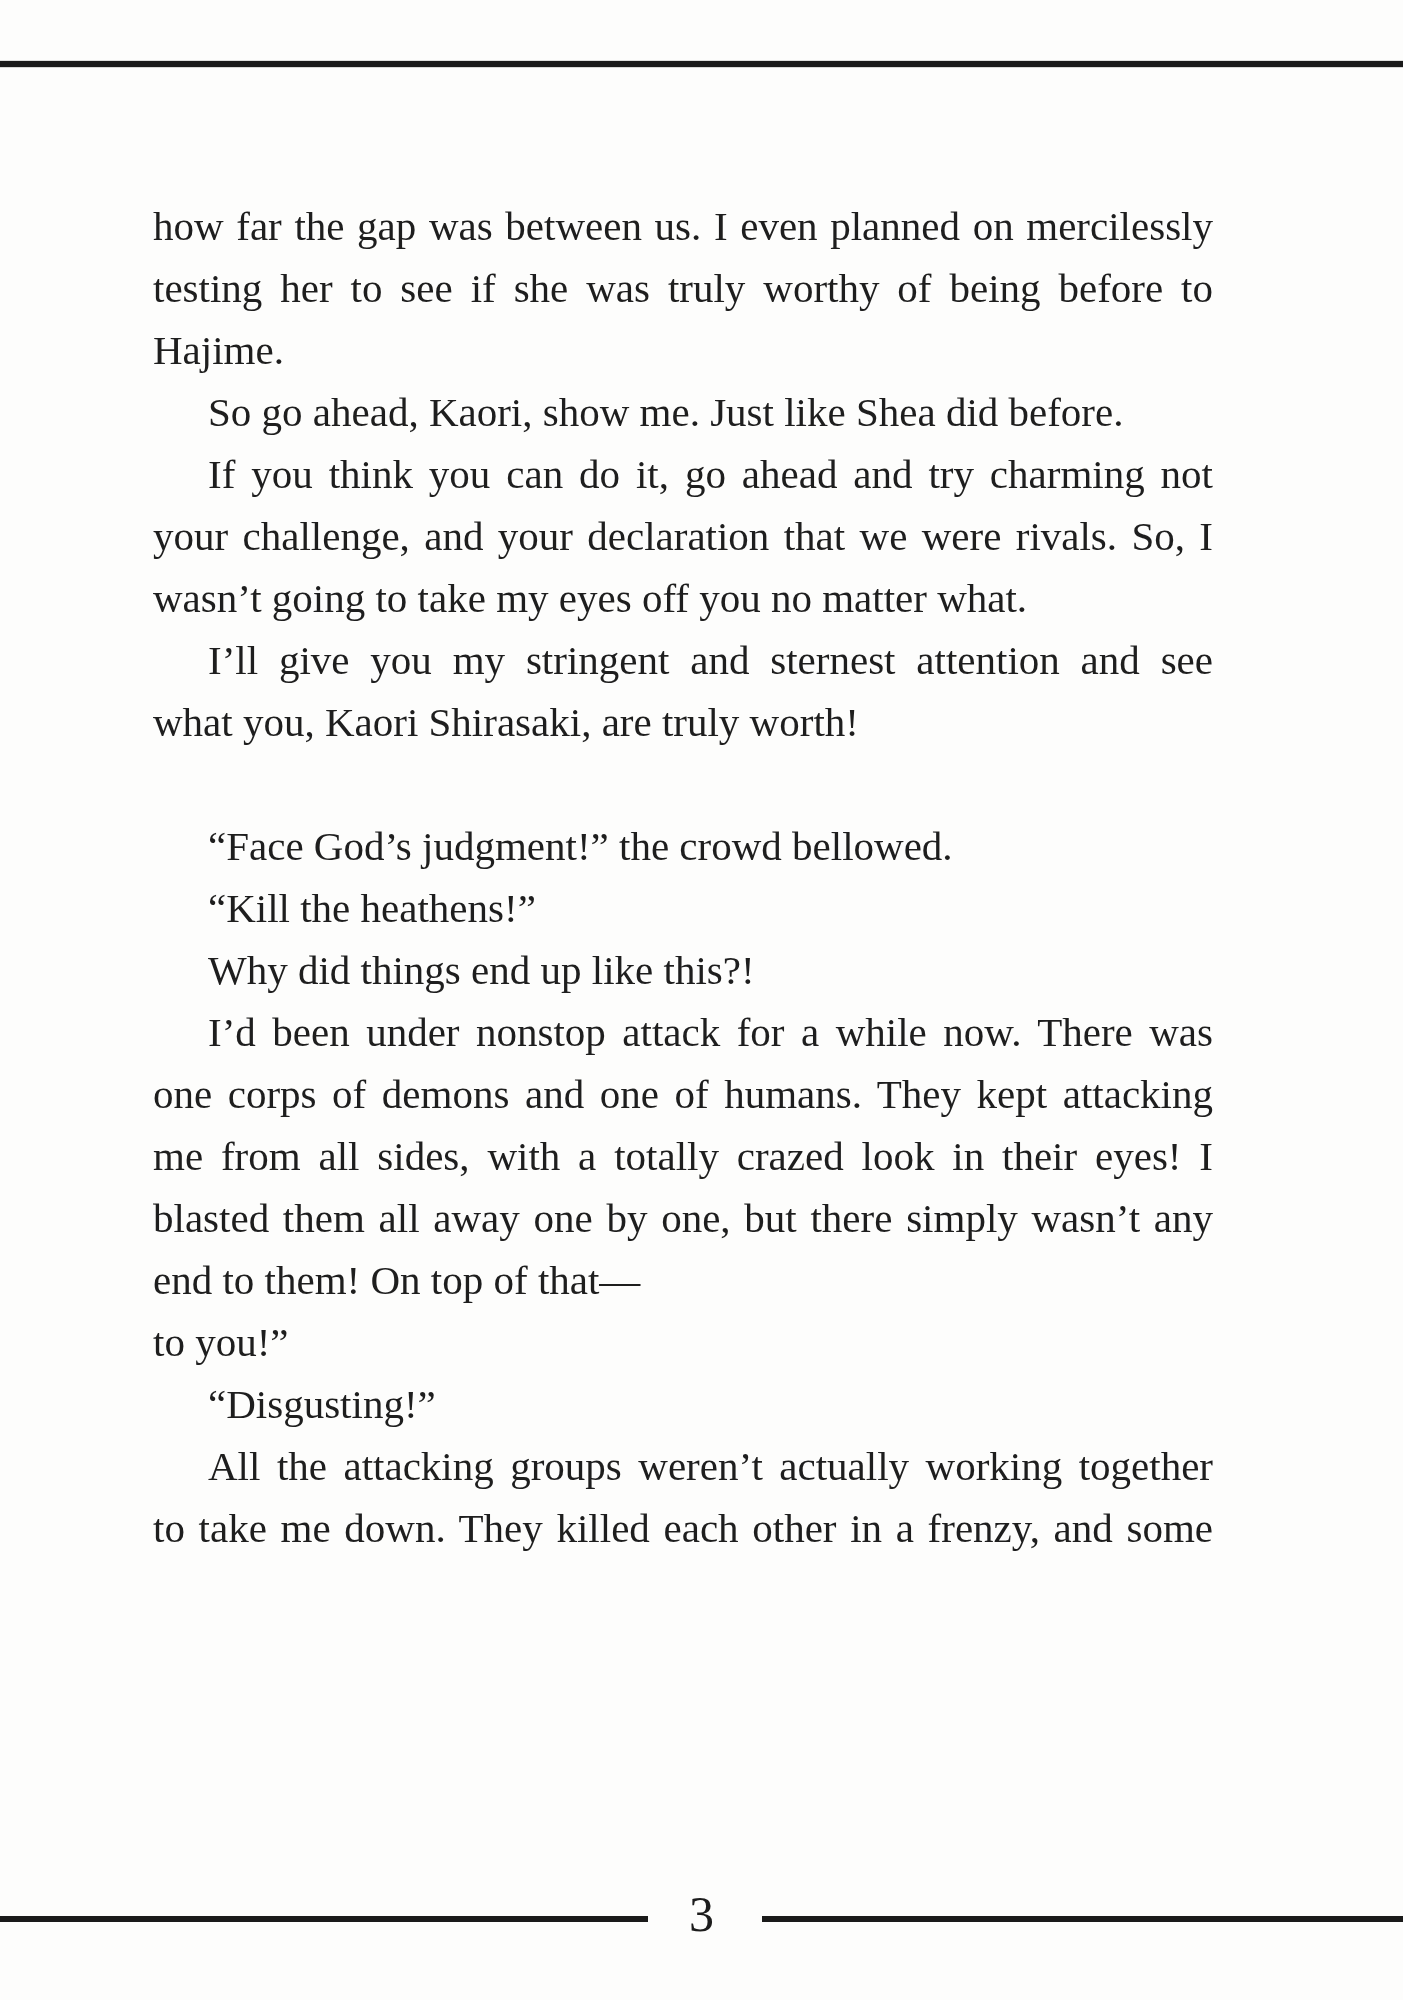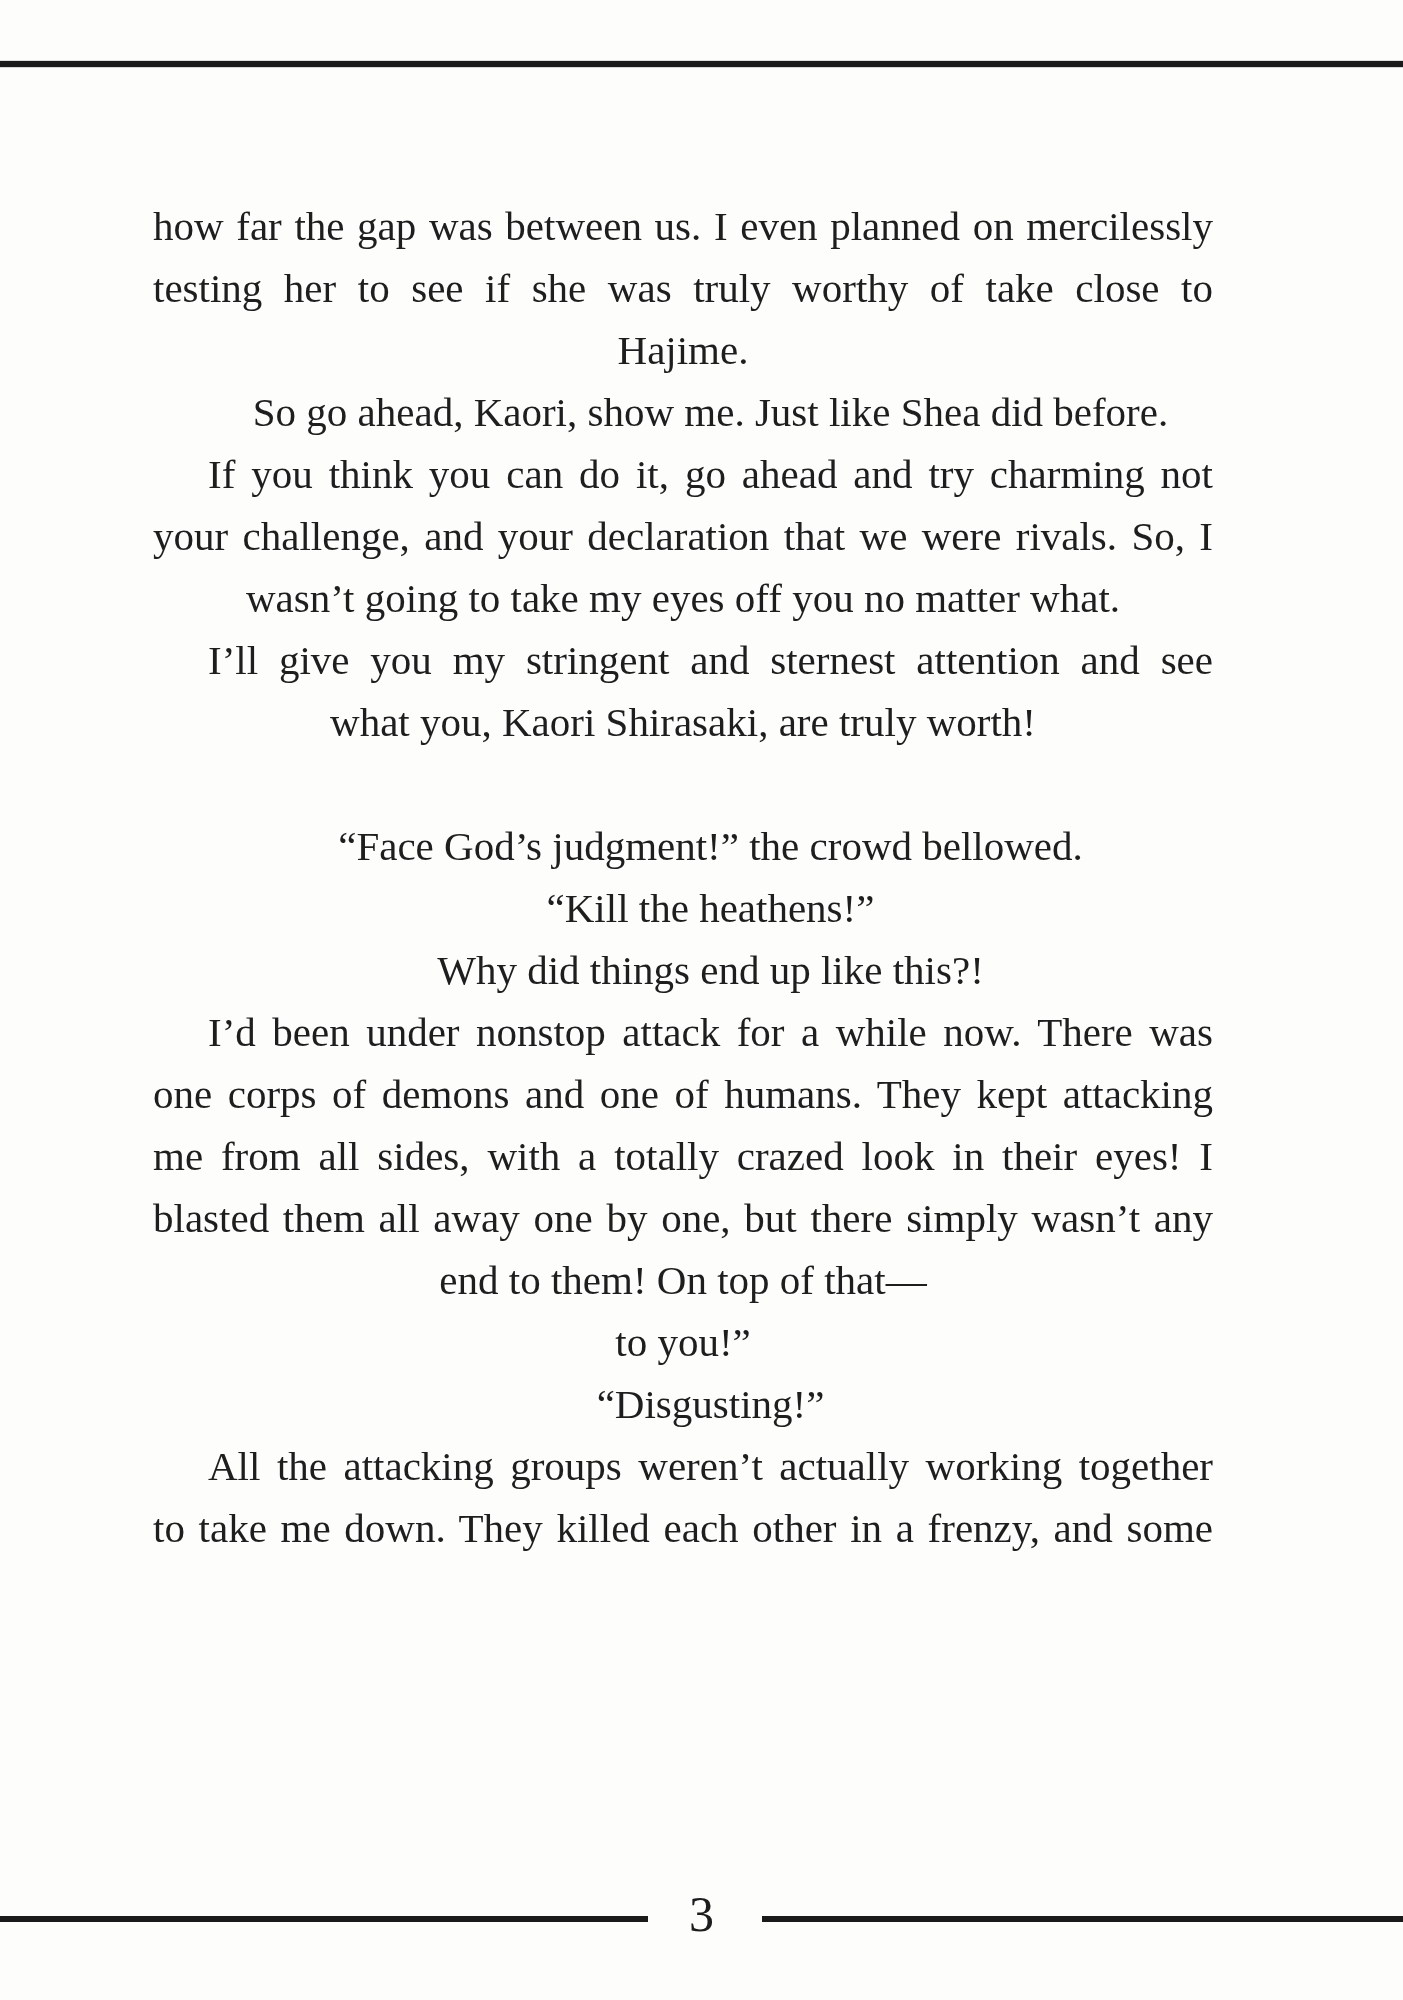--- a/index.html
+++ b/index.html
@@ -25,21 +25,21 @@
   .text-block {
     position: absolute;
     left: 153px;
     top: 195px;
     width: 1060px;
     font-size: 41px;
     line-height: 62px;
     color: #1e1e1e;
   }
   .text-block .line {
-    text-align: center;
+    text-align: left;
     white-space: normal;
   }
   .text-block .line.just {
     text-align: justify;
     text-align-last: justify;
   }
   .text-block .line.ind { text-indent: 55px; }
   .text-block .line.gap { margin-top: 62px; }
   .footer-rule {
     position: absolute;
@@ -62,21 +62,21 @@
   }
 </style>
 </head>
 <body>
 
 <div class="page">
   <div class="top-rule"></div>
 
   <div class="text-block" id="text-block">
       <div class="line just">how far the gap was between us. I even planned on mercilessly</div>
-      <div class="line just">testing her to see if she was truly worthy of take close to</div>
+      <div class="line just">testing her to see if she was truly worthy of being before to</div>
       <div class="line">Hajime.</div>
       <div class="line ind">So go ahead, Kaori, show me. Just like Shea did before.</div>
       <div class="line just ind">If you think you can do it, go ahead and try charming not</div>
       <div class="line just">your challenge, and your declaration that we were rivals. So, I</div>
       <div class="line">wasn’t going to take my eyes off you no matter what.</div>
       <div class="line just ind">I’ll give you my stringent and sternest attention and see</div>
       <div class="line">what you, Kaori Shirasaki, are truly worth!</div>
       <div class="line ind gap">“Face God’s judgment!” the crowd bellowed.</div>
       <div class="line ind">“Kill the heathens!”</div>
       <div class="line ind">Why did things end up like this?!</div>

